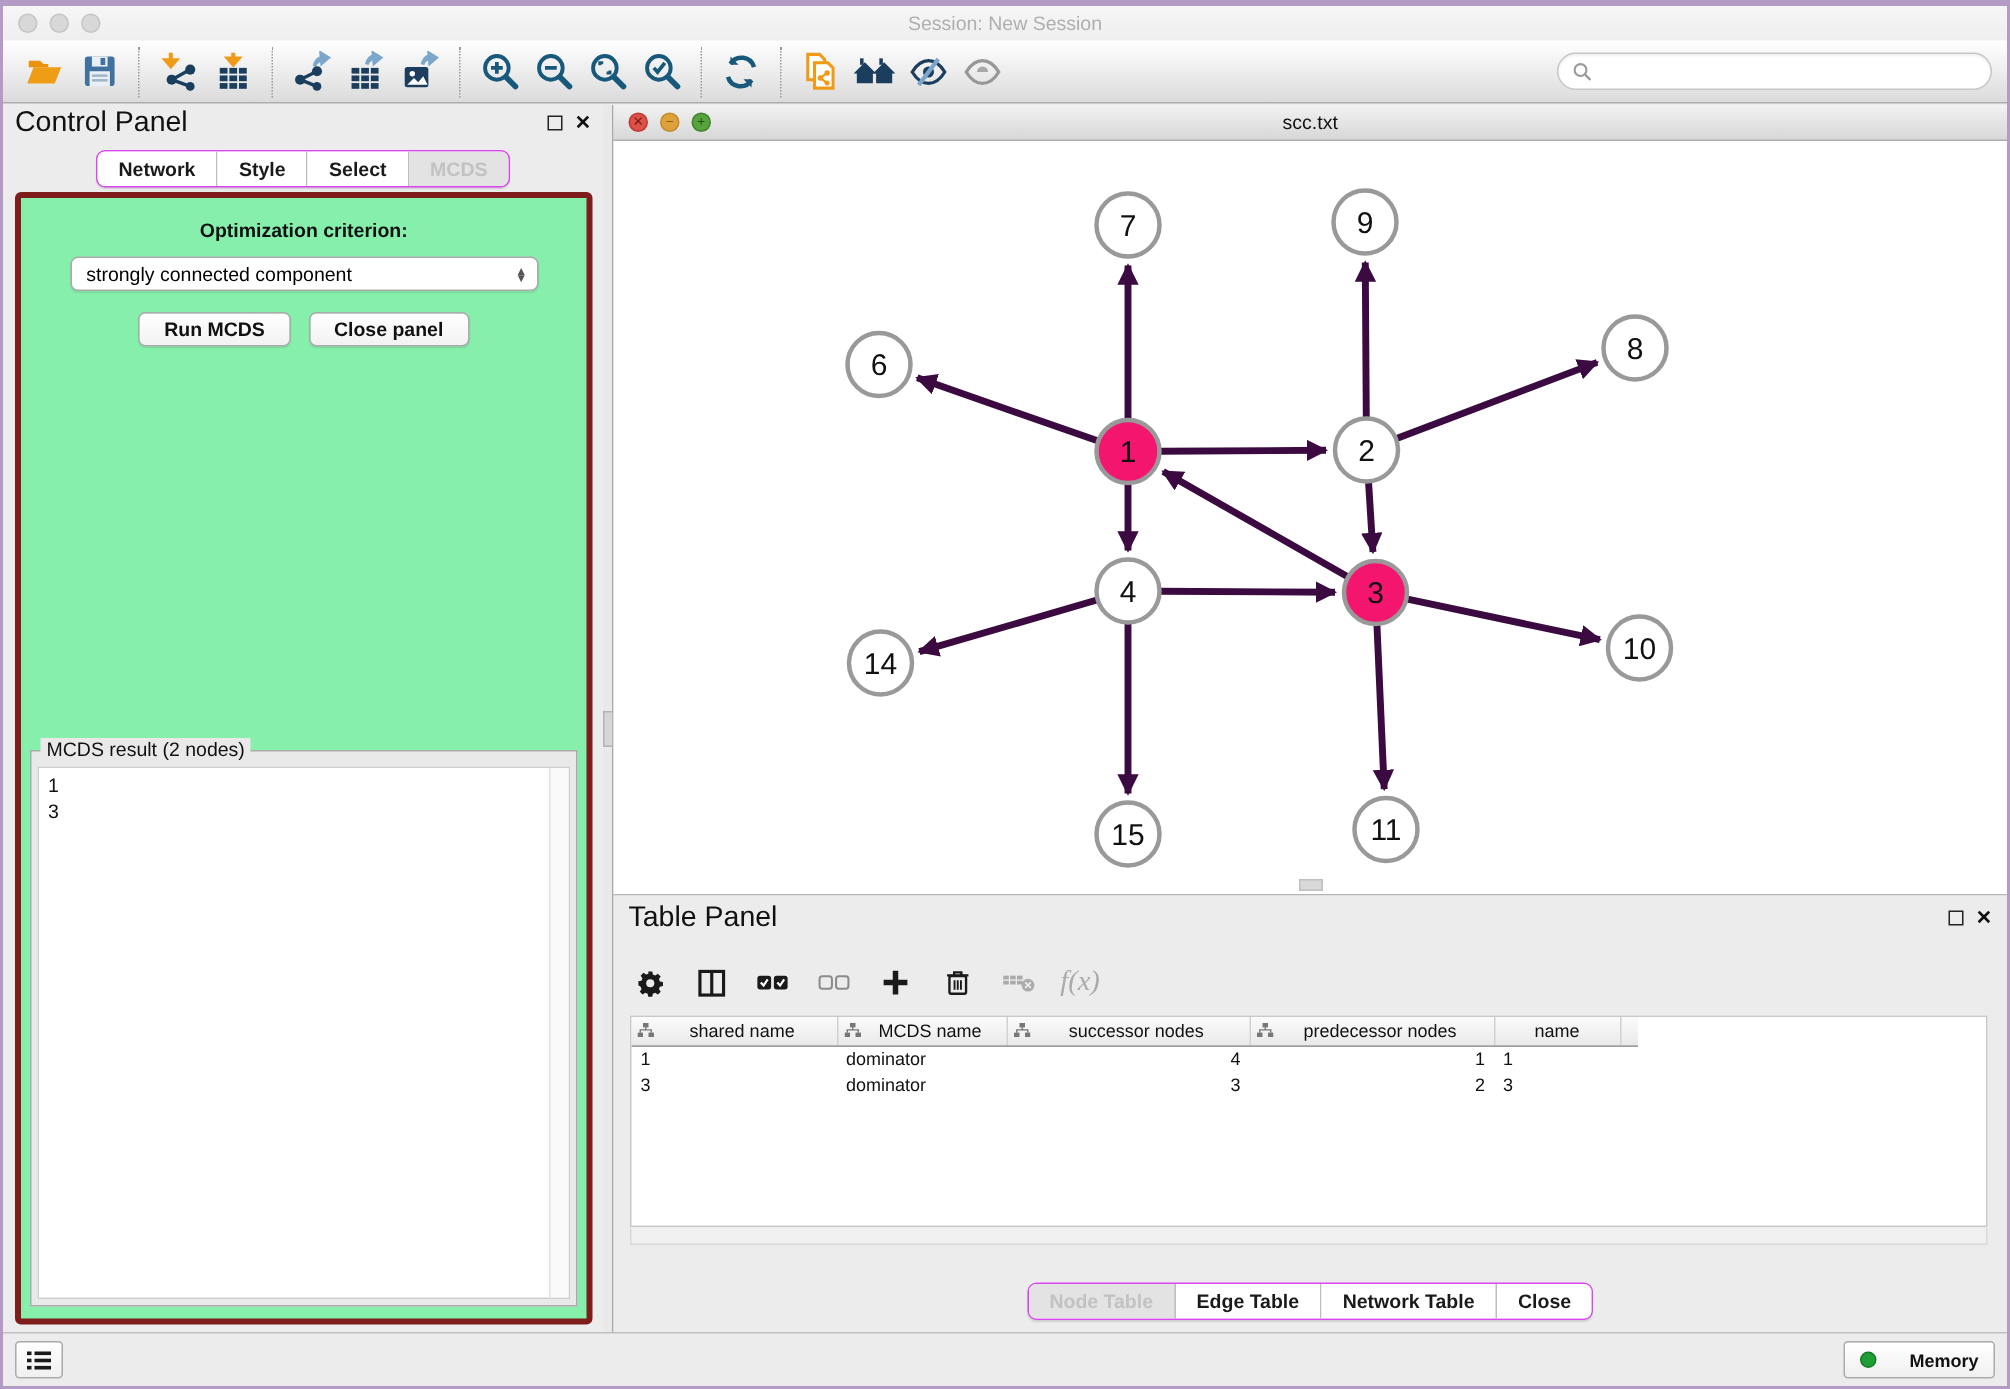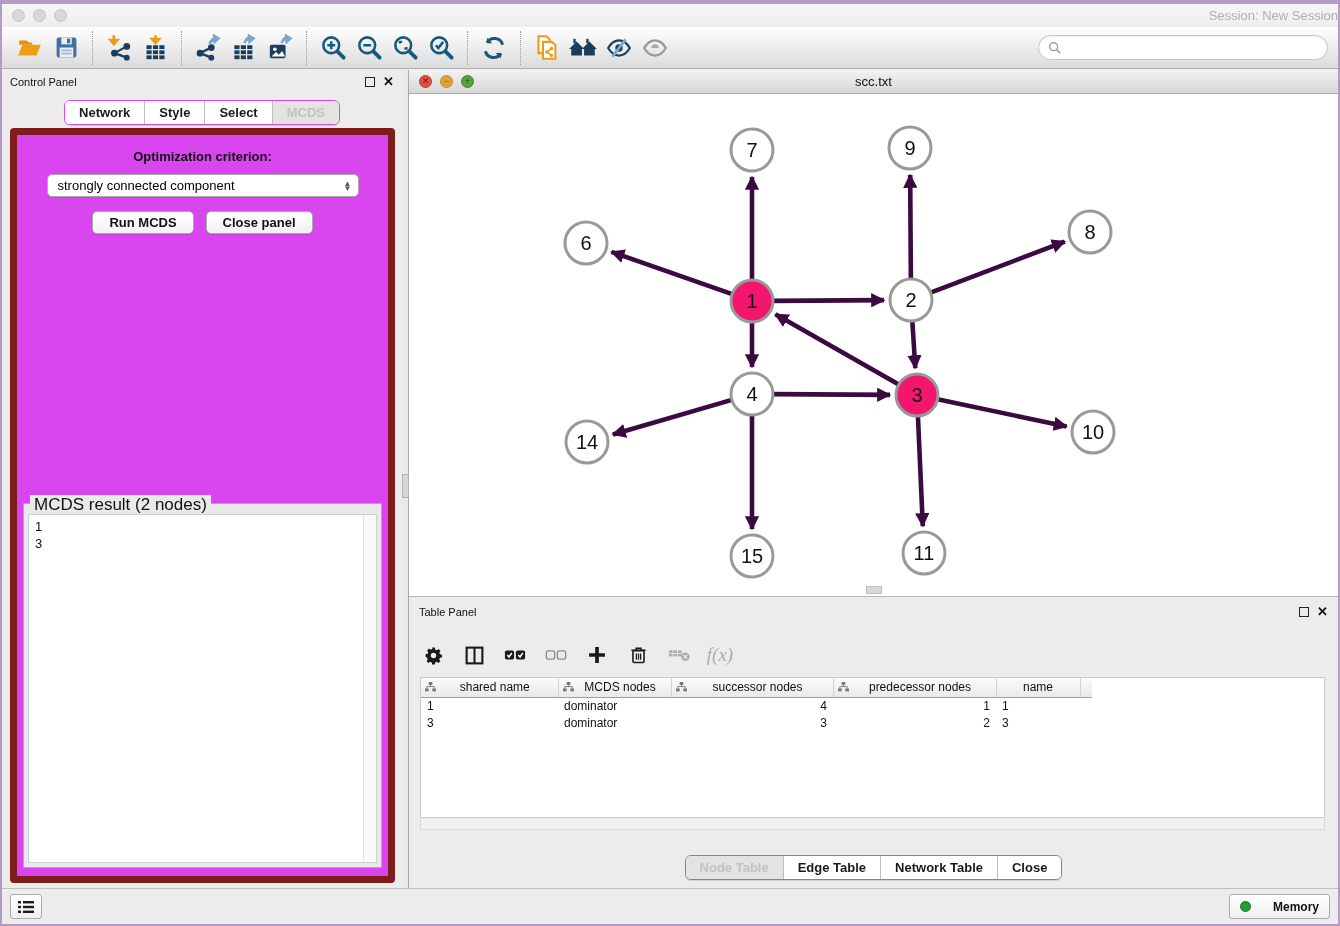--- a/index.html
+++ b/index.html
@@ -9,67 +9,67 @@
 
   
   .titlebar { position:absolute; left:0; right:0; top:0; height:23px;
               background:linear-gradient(#F7F6F7,#EFEEEF); display:flex; align-items:center; }
   .tl-group { display:flex; gap:8px; margin-left:10px; }
   .tl { width:13px; height:13px; border-radius:50%; background:#D9D8D9; border:1px solid #C6C5C6;
         font-size:9px; line-height:11px; text-align:center; color:transparent; }
   .tl.active-red   { background:#DC5148; border-color:#C0392F; color:#7E1810; }
   .tl.active-yel   { background:#DFA13C; border-color:#C48A27; color:#8E5B07; }
   .tl.active-grn   { background:#57A33E; border-color:#42842C; color:#1D5208; }
-  .win-title { position:absolute; left:0; right:0; text-align:right; font-size:13px; color:#B0AEB0; }
+  .win-title { position:absolute; left:0; right:0; text-align:center; font-size:13px; color:#B0AEB0; }
 
   
   .toolbar { position:absolute; left:0; right:0; top:23px; height:42px;
              background:linear-gradient(#FFFFFF,#DBDBDB); border-bottom:1px solid #ADADAD;
              display:flex; align-items:center; padding:0 10px; }
   .tbtn { width:36px; height:34px; display:flex; align-items:center; justify-content:center; cursor:pointer; }
   .tsep { width:0; height:34px; border-left:1px dotted #9A9A9A; margin:0 8px; }
   .searchbox { margin-left:auto; width:290px; height:25px; background:#fff; border:1px solid #C6C6C6;
                border-radius:13px; display:flex; align-items:center; padding:0 9px; box-shadow:inset 0 1px 2px rgba(0,0,0,.08); }
   .searchbox input { border:none; outline:none; flex:1; font-size:12px; background:transparent; }
 
   
   .main { position:absolute; top:66px; left:0; right:0; bottom:36px; display:flex; }
   .vdivider { width:7px; background:#E9E9E9; border-right:1px solid #A8A8A8; position:relative; }
   .vdivider .grip { position:absolute; top:404px; left:0; width:7px; height:24px; background:#D6D6D6;
                     border:1px solid #B3B3B3; }
 
   
   .ctrl { width:400px; background:#ECECEC; position:relative; }
   .panel-head { height:24px; display:flex; align-items:center; padding:0 8px; }
-  .panel-title { font-size:11px; color:#111; }
+  .panel-title { font-size:19px; color:#111; }
   .panel-btns { margin-left:auto; display:flex; align-items:center; gap:8px; }
   .float-ico { width:10px; height:10px; border:1.6px solid #222; display:inline-block; }
   .close-ico { font-size:13px; font-weight:bold; color:#111; line-height:10px; cursor:pointer; }
   .seg-row { display:flex; justify-content:center; margin-top:6px; }
   .seg-group { display:inline-flex; border:1px solid #d946ef; border-radius:6px; overflow:hidden;
                background:#fff; box-shadow:0 1px 1px rgba(0,0,0,.12); }
   .seg { padding:4px 14px; font-size:13px; font-weight:bold; color:#1a1a1a; background:#fff;
          border-right:1px solid #BDBDBD; cursor:pointer; white-space:nowrap; }
   .seg:last-child { border-right:none; }
   .seg.disabled { background:#E3E3E3; color:#C2C2C2; }
   .ctrl-body { position:absolute; left:8px; right:7px; top:58px; bottom:5px;
-               border:7px solid #7f1d1d; border-radius:4px; background:#d946ef; }
+               border:4px solid #7f1d1d; border-radius:4px; background:#86efac; }
   .opt-label { text-align:center; font-size:13px; font-weight:bold; margin-top:14px; color:#111; }
   .dropdown { margin:10px auto 0; width:312px; height:23px; background:#fff; border:1px solid #ABABAB;
               border-radius:5px; display:flex; align-items:center; padding:0 6px 0 10px;
               font-size:13px; cursor:pointer; box-shadow:0 1px 1px rgba(0,0,0,.08); }
   .dd-arrows { margin-left:auto; display:flex; flex-direction:column; line-height:5px; font-size:8px; color:#555; }
   .btn-row { display:flex; justify-content:center; gap:12px; margin-top:14px; }
   .mac-btn { background:linear-gradient(#FFFFFF,#F2F2F2); border:1px solid #ABABAB; border-radius:5px;
              font-size:13px; font-weight:bold; color:#111; padding:3px 16px; cursor:pointer;
              box-shadow:0 1px 1px rgba(0,0,0,.1); font-family:"Liberation Sans", sans-serif; }
   .groupbox { position:absolute; left:6px; right:6px; top:368px; bottom:8px;
               border:1px solid #ABABAB; background:#E9E9E9; }
   .group-title { position:absolute; top:-9px; left:6px; background:#E9E9E9; padding:0 4px;
-                 font-size:17px; color:#111;text-align:right; }
+                 font-size:13px; color:#111;text-align:right; }
   .group-inner { position:absolute; left:4px; right:4px; top:10px; bottom:4px; background:#fff;
                  border:1px solid #CFCFCF; display:flex; }
   .result-text { flex:1; padding:3px 6px; font-size:13px; line-height:17px; color:#111; white-space:pre-line; }
   .vscroll { width:13px; background:#FAFAFA; border-left:1px solid #E2E2E2; }
 
   
   .rightcol { flex:1; display:flex; flex-direction:column; position:relative; }
   .netwin { height:527px; display:flex; flex-direction:column; border-bottom:1px solid #B5B5B5; }
   .net-titlebar { height:24px; background:linear-gradient(#F2F2F2,#D7D7D7); border-bottom:1px solid #ABABAB;
                   display:flex; align-items:center; position:relative; }
@@ -463,21 +463,21 @@
                     </span>
                   </th>
                   <th style="width: 113px;">
                     <span class="th-flex">
                       <svg width="11" height="11" viewBox="0 0 12 12">
                         <rect x="4" y="0" width="4" height="3.2" fill="#777"></rect>
                         <rect x="0" y="7" width="4" height="3.2" fill="#777"></rect>
                         <rect x="8" y="7" width="4" height="3.2" fill="#777"></rect>
                         <path d="M6 3v2M2 7V5h8v2" stroke="#777" fill="none"></path>
                       </svg>
-                      <span class="th-label">MCDS nodes</span>
+                      <span class="th-label">MCDS name</span>
                     </span>
                   </th>
                   <th style="width: 162px;">
                     <span class="th-flex">
                       <svg width="11" height="11" viewBox="0 0 12 12">
                         <rect x="4" y="0" width="4" height="3.2" fill="#777"></rect>
                         <rect x="0" y="7" width="4" height="3.2" fill="#777"></rect>
                         <rect x="8" y="7" width="4" height="3.2" fill="#777"></rect>
                         <path d="M6 3v2M2 7V5h8v2" stroke="#777" fill="none"></path>
                       </svg>

